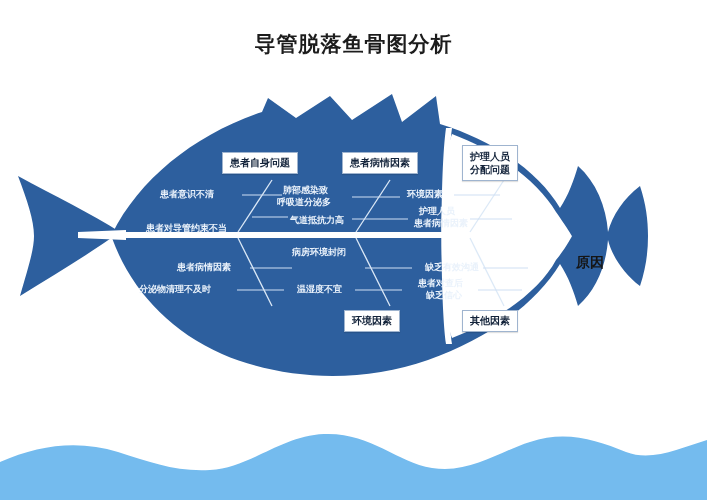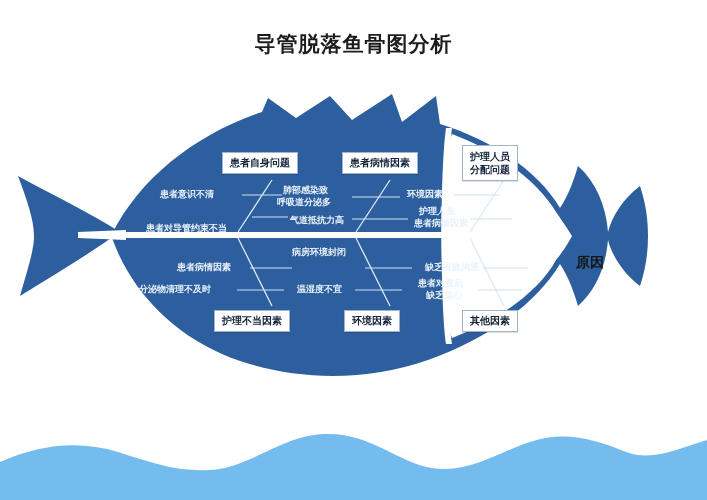--- a/index.html
+++ b/index.html
@@ -159,21 +159,20 @@
 
   <div class="head-label" style="left:576px; top:254px;">原因</div>
 
   <div class="cat-box" style="left:222px; top:152px;">患者自身问题</div>
   <div class="cat-box" style="left:342px; top:152px;">患者病情因素</div>
   <div class="cat-box" style="left:462px; top:145px; line-height:13px;">
     <div>护理人员</div>
     <div>分配问题</div>
   </div>
 
-  <div class="cat-box" style="left:214px; top:310px;">护理不当因素</div>
   <div class="cat-box" style="left:344px; top:310px;">环境因素</div>
   <div class="cat-box" style="left:462px; top:310px;text-align:right;">其他因素</div>
 
   <div class="sub-label" style="left:160px; top:189px;">患者意识不清</div>
   <div class="sub-label" style="left:146px; top:223px;">患者对导管约束不当</div>
 
   <div class="sub-label" style="left:283px; top:185px;">肺部感染致</div>
   <div class="sub-label" style="left:277px; top:197px;">呼吸道分泌多</div>
   <div class="sub-label" style="left:290px; top:215px;">气道抵抗力高</div>
 

